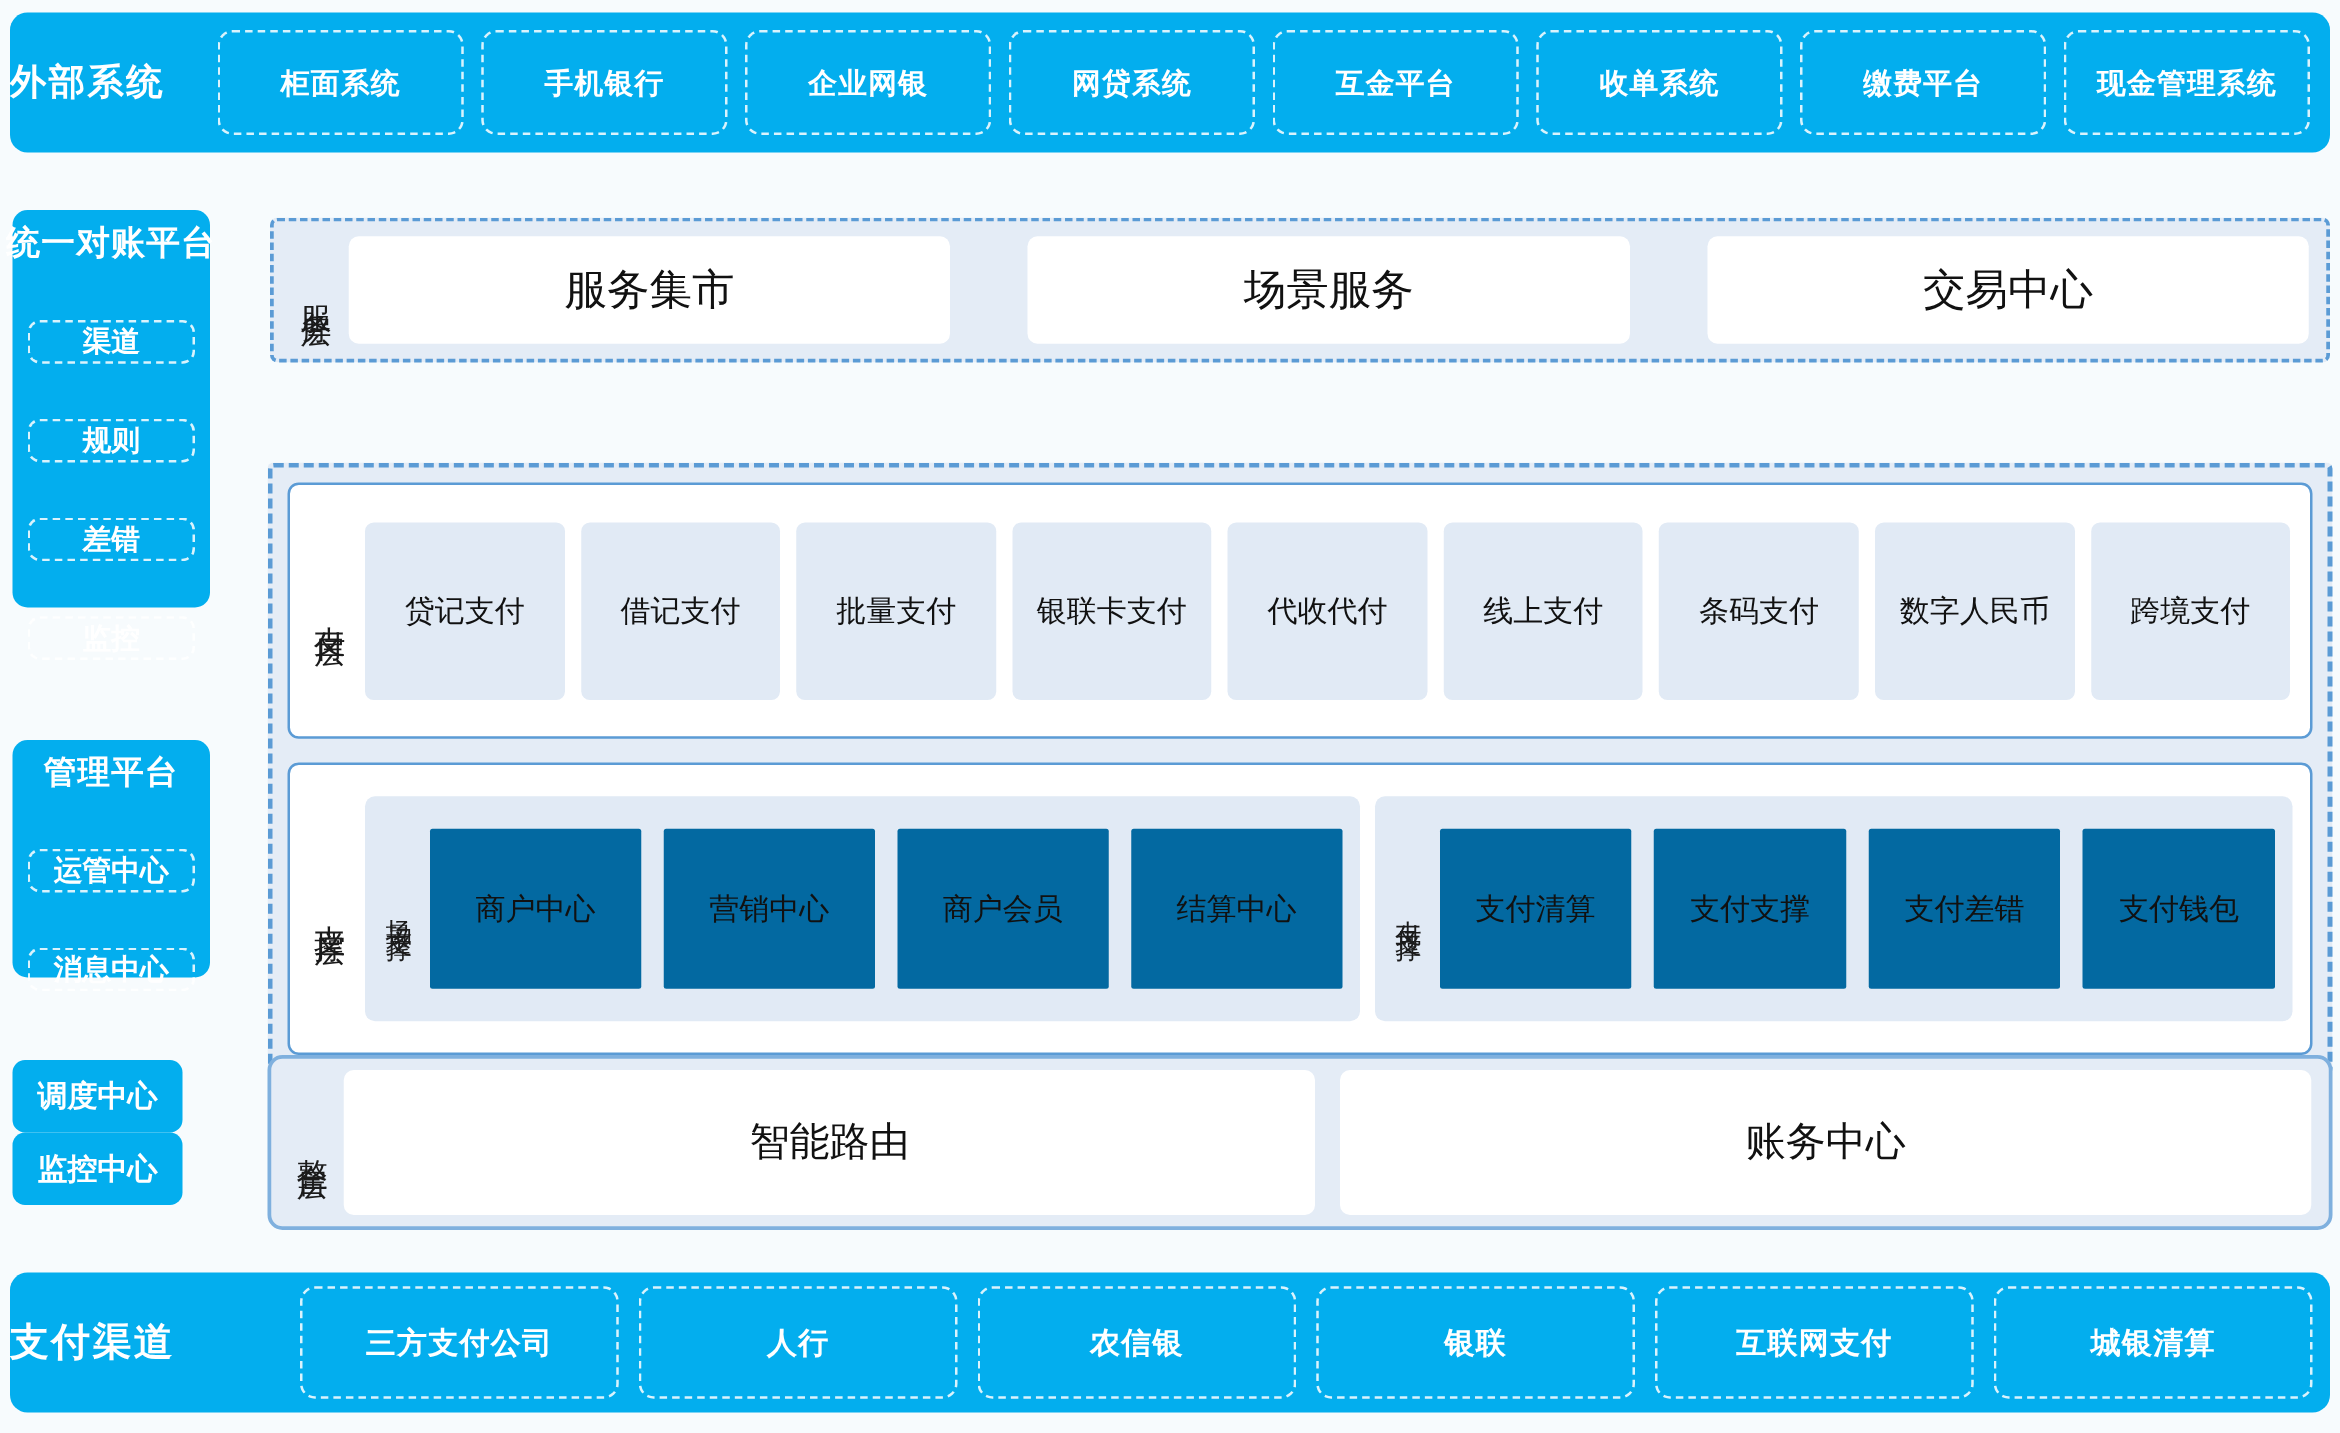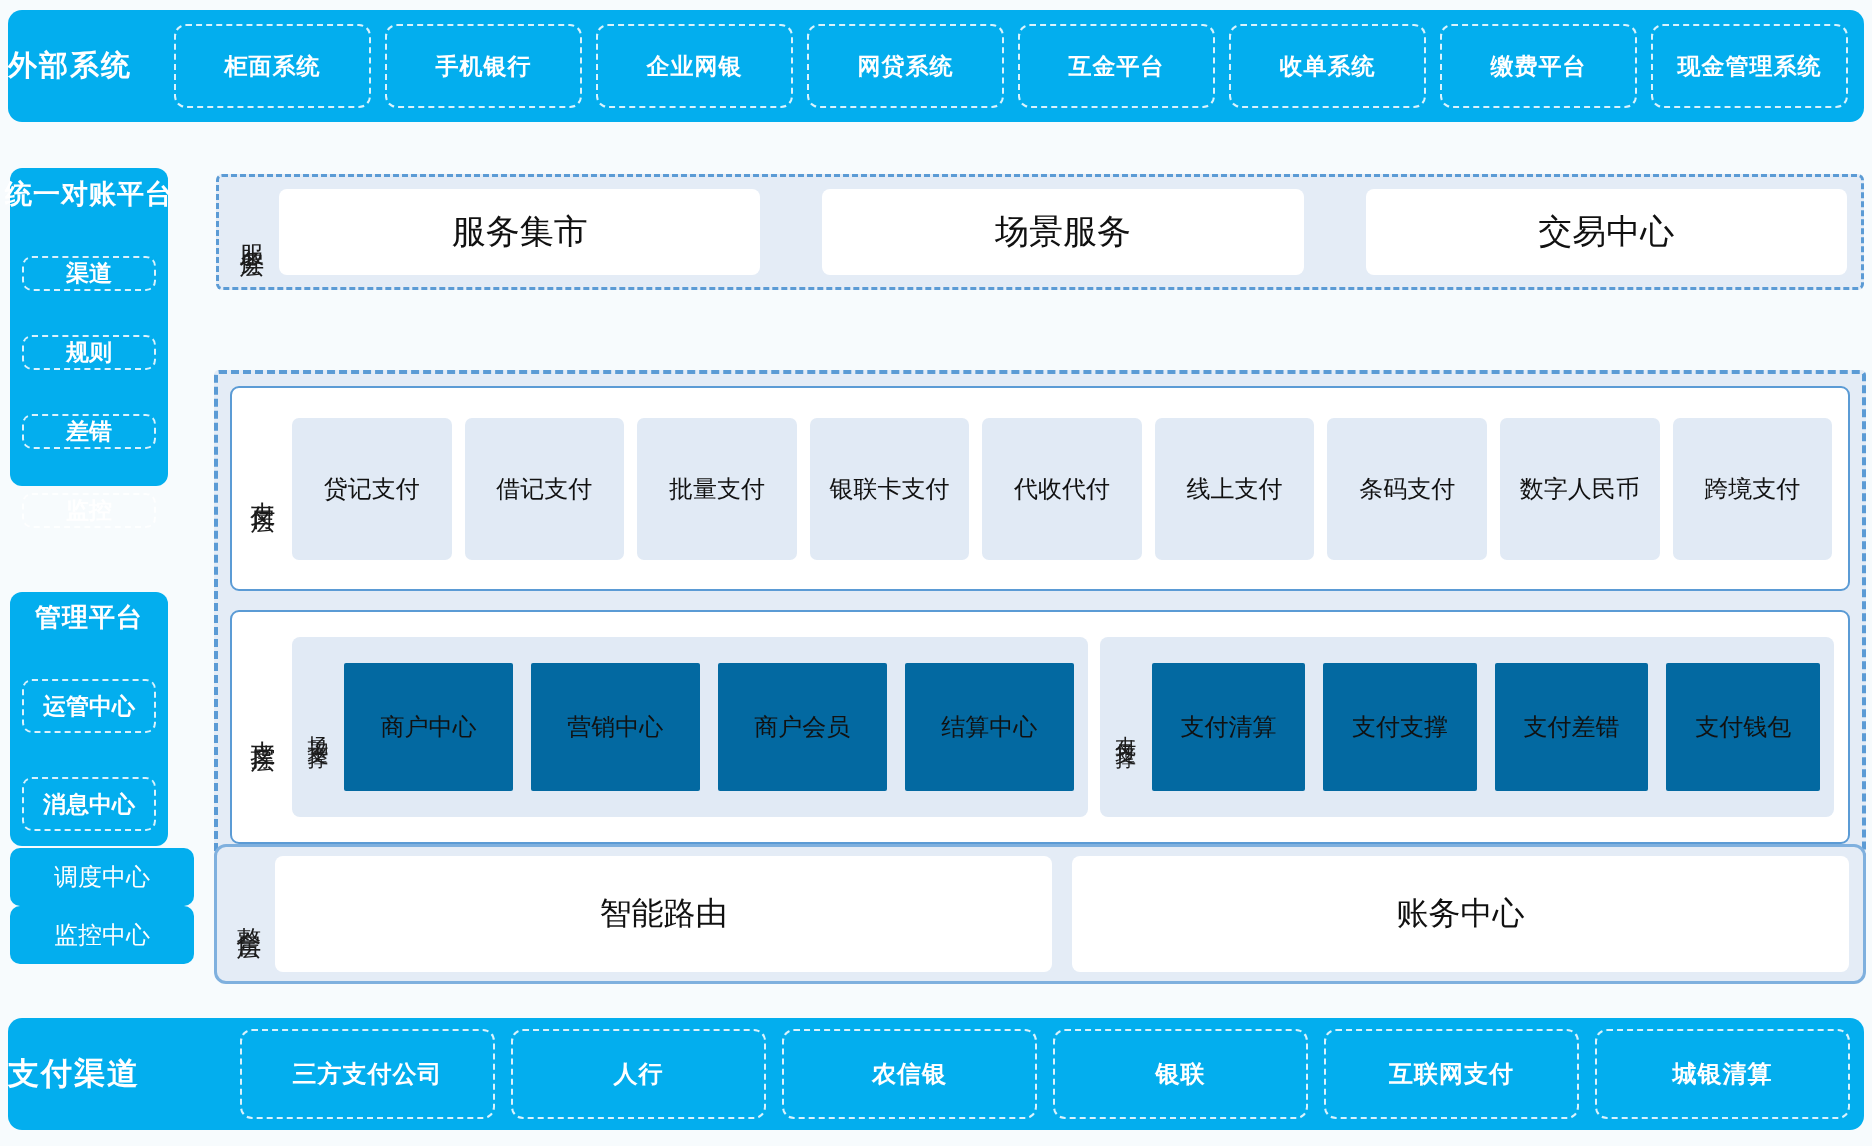--- a/index.html
+++ b/index.html
@@ -86,33 +86,33 @@
     display: flex;
     align-items: center;
     justify-content: center;
     margin-bottom: 8px;
     white-space: nowrap;
   }
   .side-sub:last-child { margin-bottom: 0; }
 
   #recon-card { left: 10px; top: 168px; width: 158px; height: 318px; }
   #recon-card .side-sub { height: 52px; }
-  #mgmt-card  { left: 10px; top: 592px; width: 158px; height: 254px; }
+  #mgmt-card  { left: 10px; top: 592px; width: 158px; height: 190px; }
   #mgmt-card .side-sub { height: 54px; }
 
   .solid-side {
     position: absolute;
     left: 10px;
-    width: 184px;
+    width: 136px;
     height: 58px;
     background: #03aeee;
     border-radius: 10px;
     color: #fff;
     font-size: 24px;
-    font-weight: 400;
+    font-weight: 700;
     display: flex;
     align-items: center;
     justify-content: center;
     white-space: nowrap;
   }
   #sched-center { top: 848px; }
   #mon-center   { top: 906px; }
 
   
   .vlabel {

